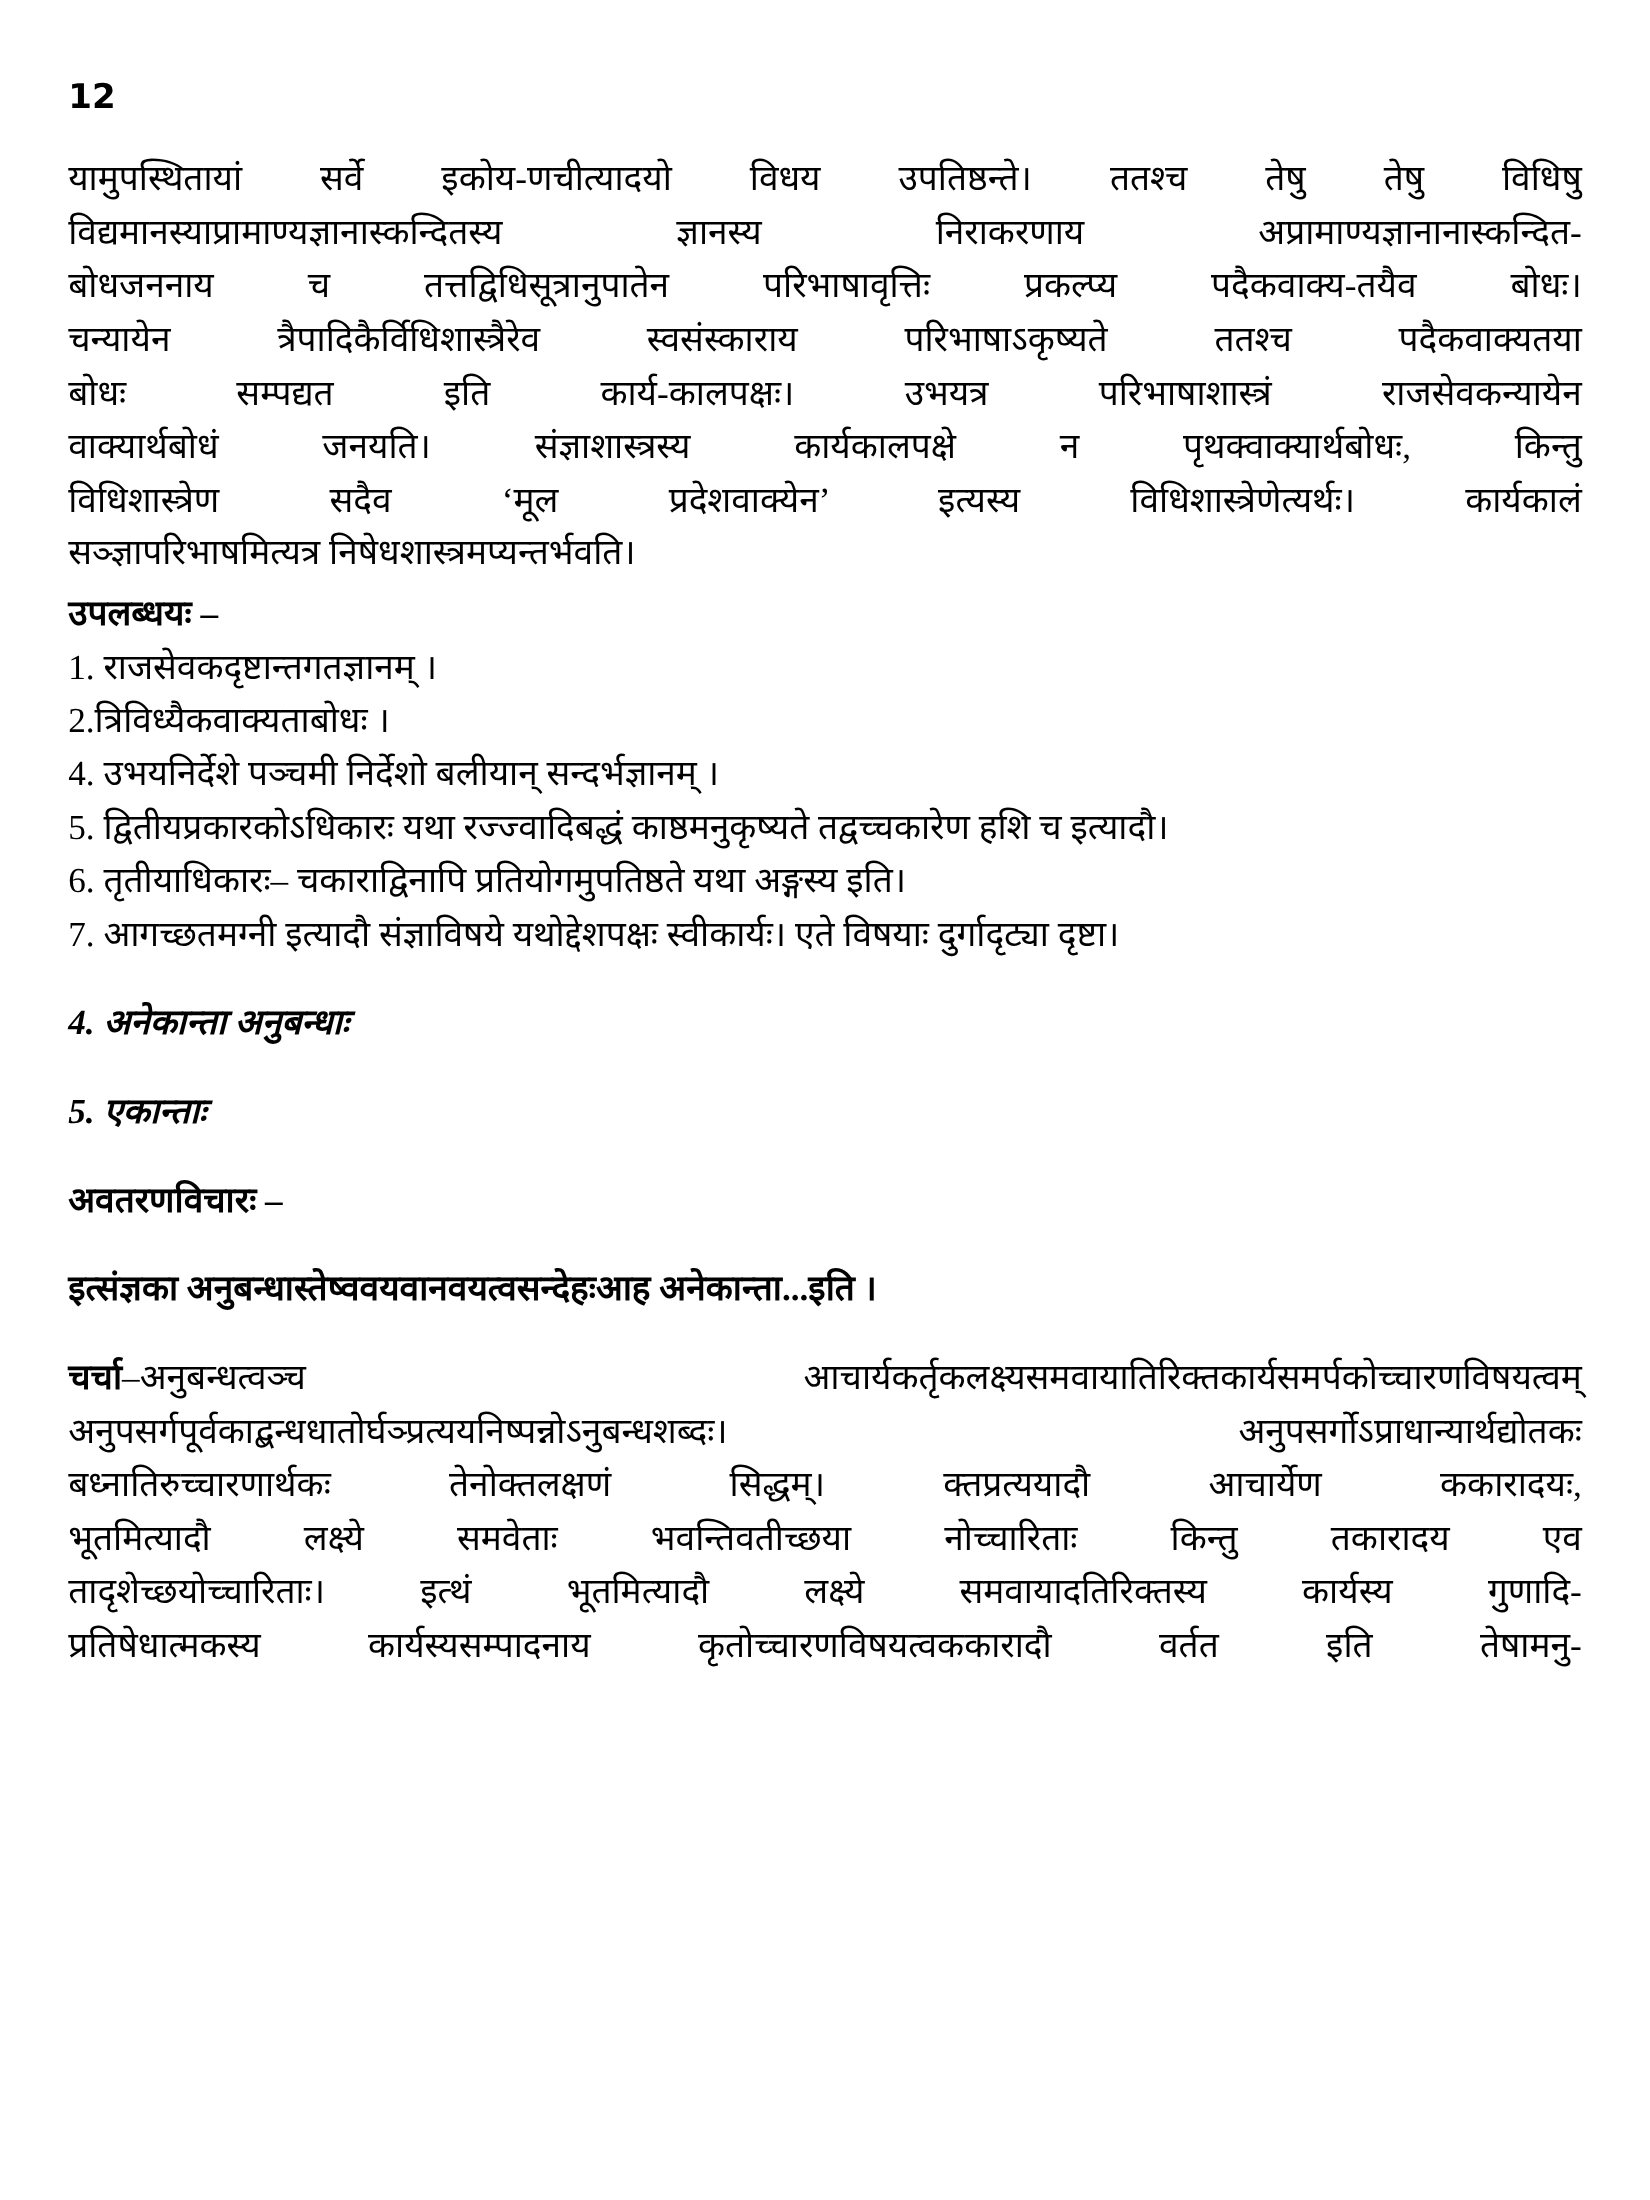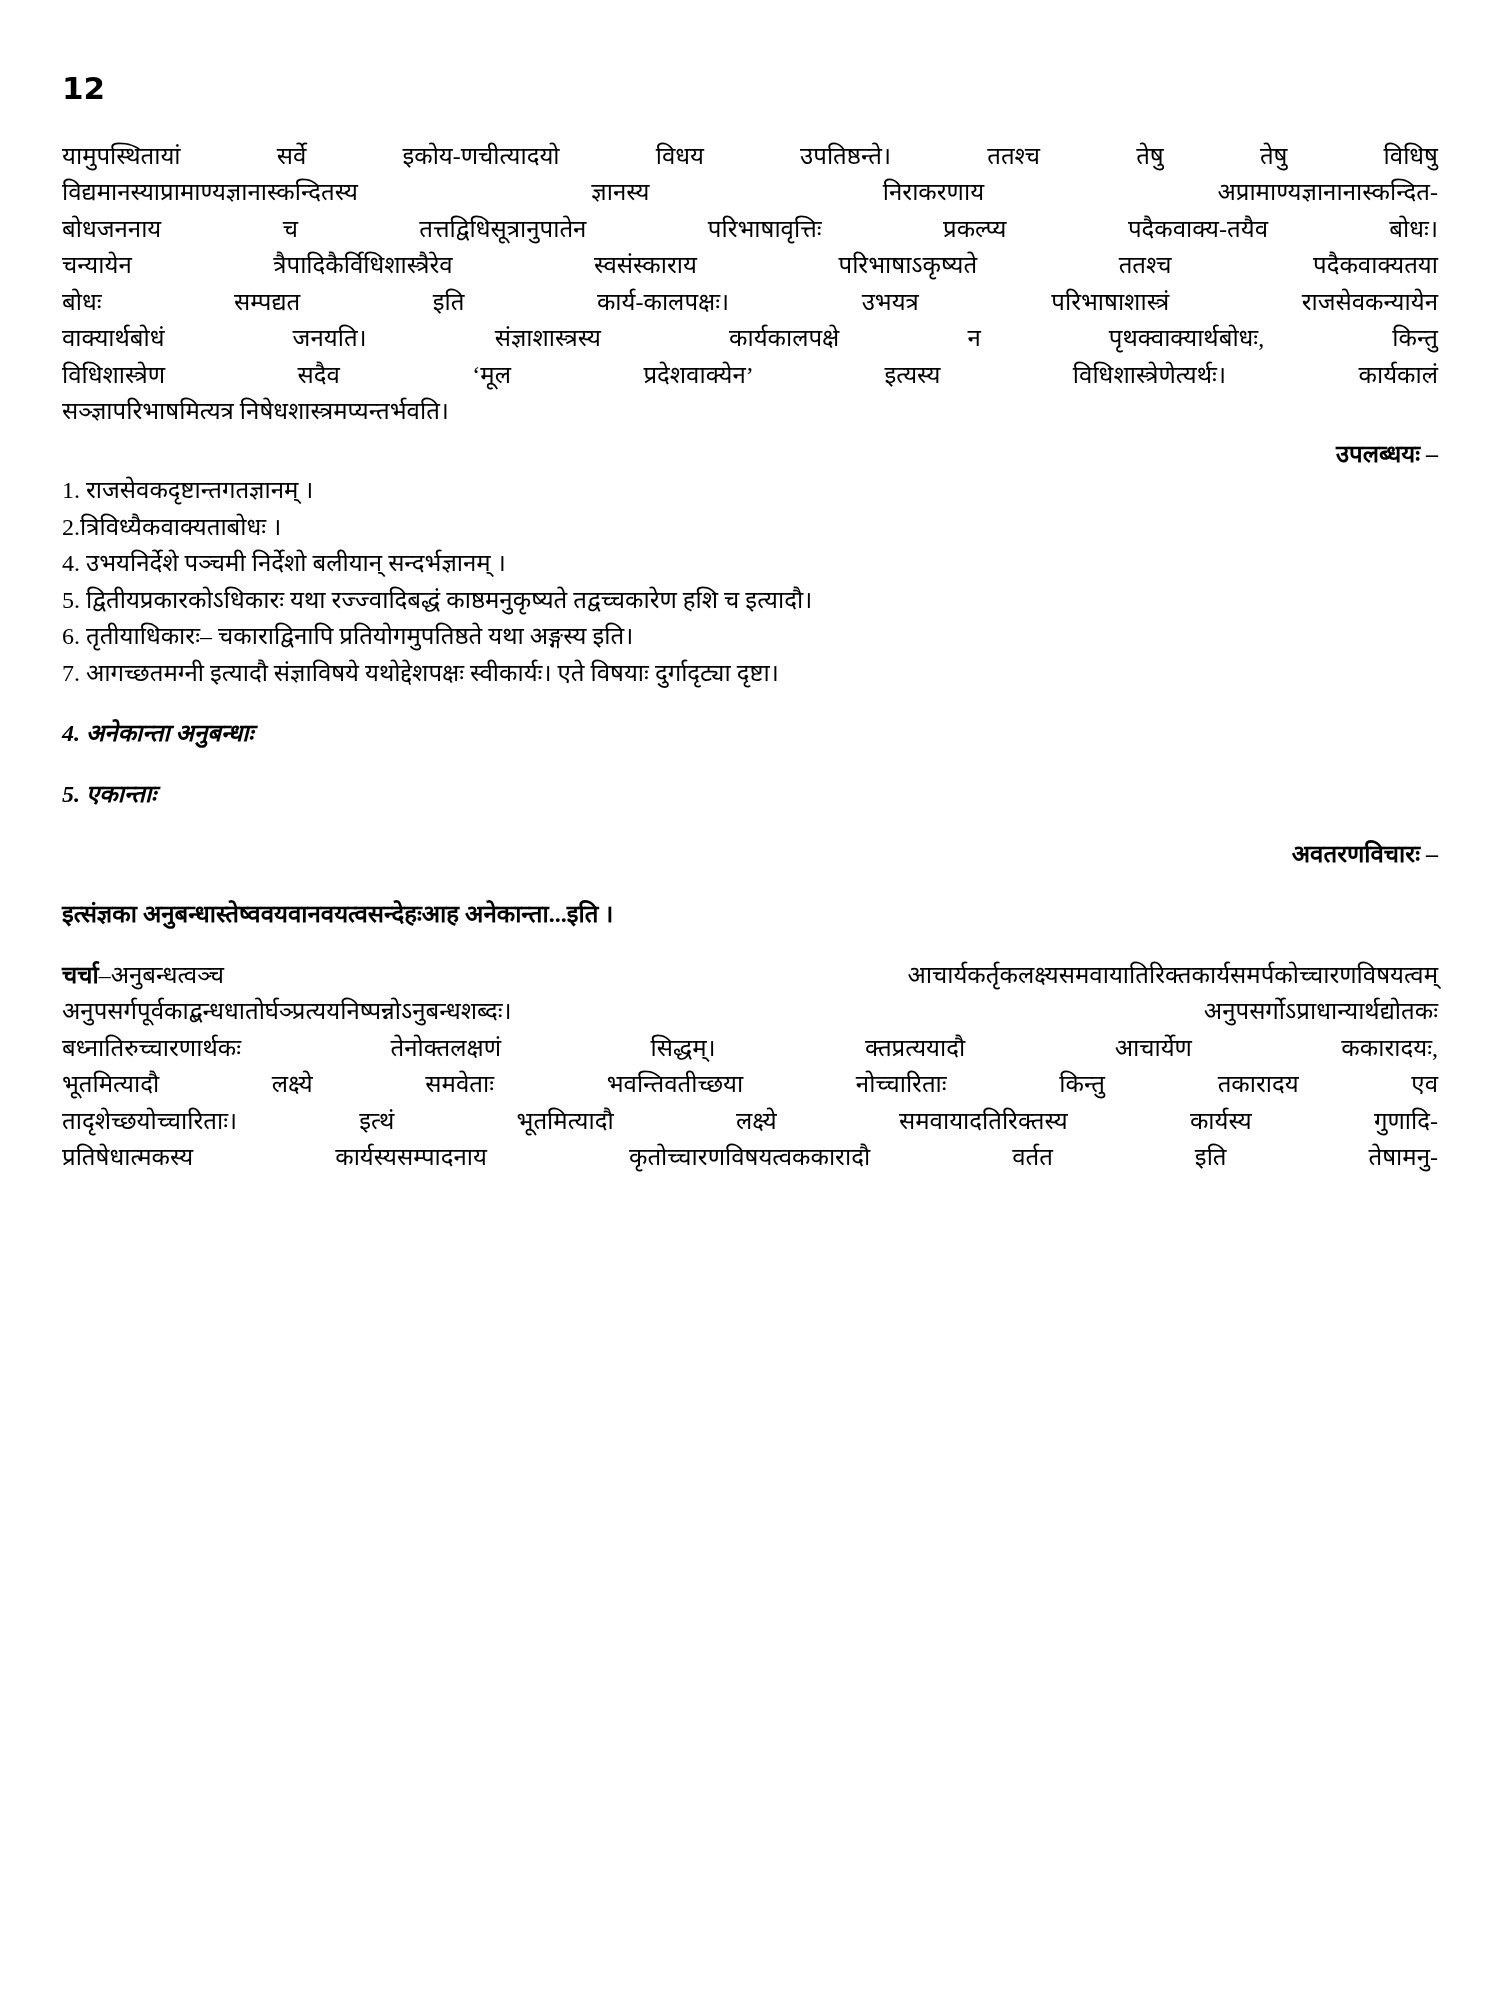--- a/index.html
+++ b/index.html
@@ -38,37 +38,37 @@
   .running-head {
     flex: 1 1 auto;
     text-align: center;
     font-family: "Liberation Serif", "DejaVu Serif", serif;
     font-weight: bold;
     font-size: 29px;
     padding-right: 30px;
     letter-spacing: 0.2px;
   }
   .body {
-    font-size: 24px;
+    font-size: 32px;
     line-height: 1.52;
   }
   p.just {
     margin: 0 0 0 0;
     text-align: justify;
     text-align-last: justify;
     text-justify: inter-word;
   }
   p.left {
     margin: 0;
     text-align: left;
   }
   .subhead {
     font-weight: bold;
     margin: 6px 0 0 0;
-    text-align: right;
+    text-align: left;
   }
   .italic-bold {
     font-weight: bold;
     font-style: italic;
   }
   .list-item {
     margin: 0;
     text-align: left;
   }
   .list-item.just {

